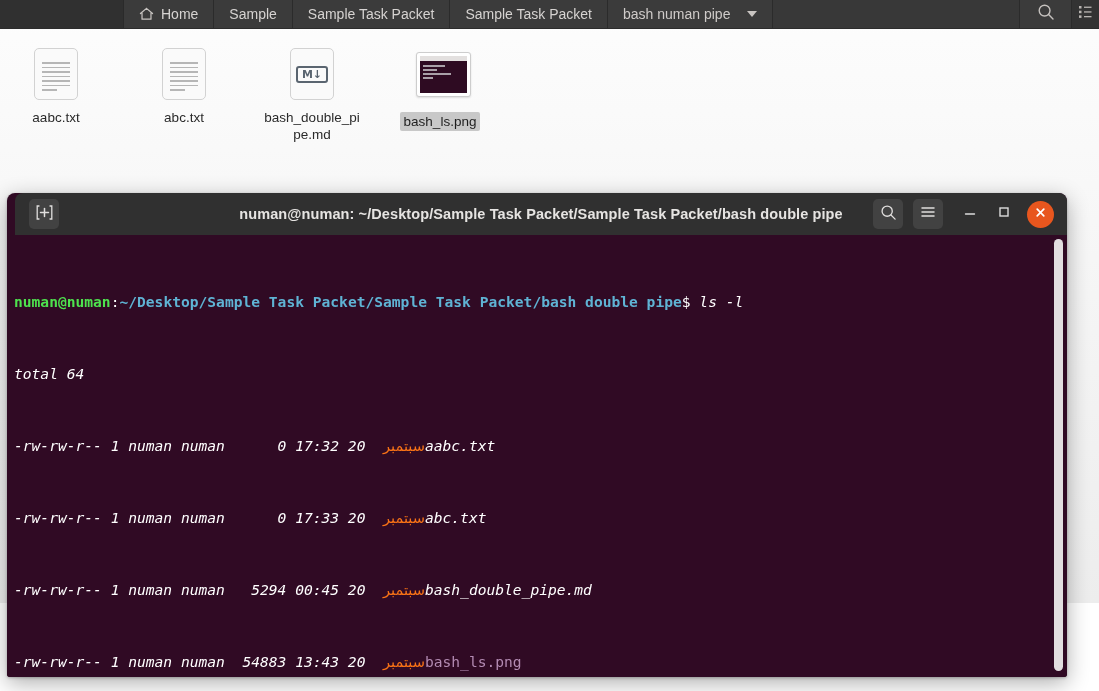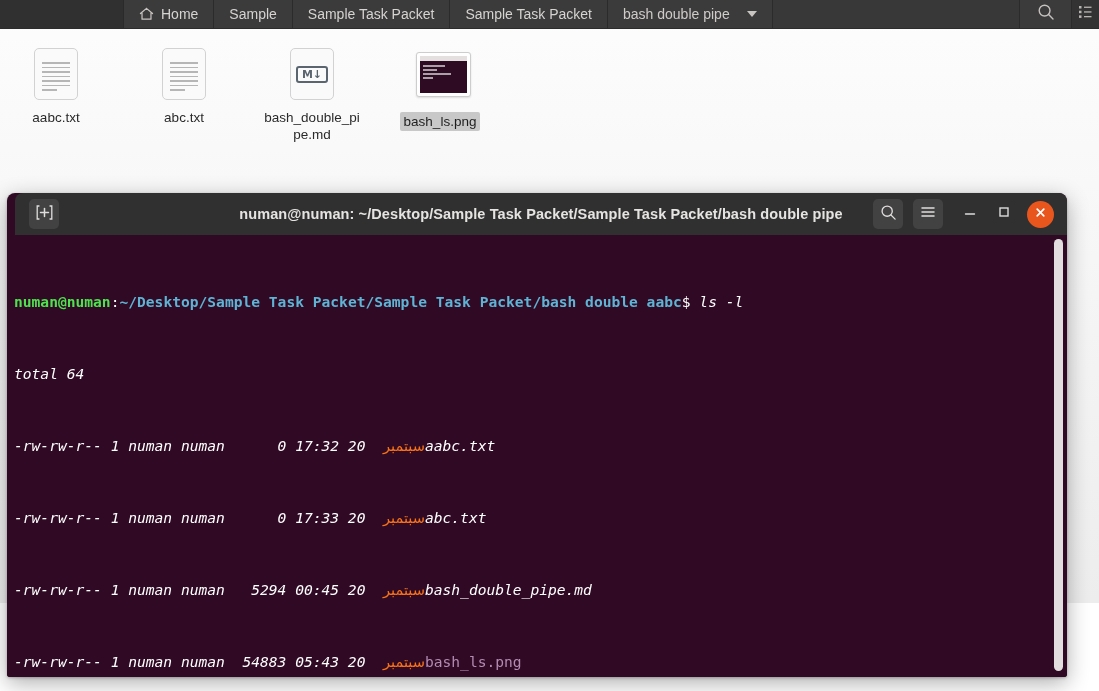--- a/index.html
+++ b/index.html
@@ -305,21 +305,21 @@
 
     <div class="crumb">
       <span>Sample Task Packet</span>
     </div>
 
     <div class="crumb">
       <span>Sample Task Packet</span>
     </div>
 
     <div class="crumb current">
-      <span>bash double pipe</span>
+      <span>bash numan pipe</span>
       <span class="caret"></span>
     </div>
 
     <div class="pb-flex"></div>
 
     <div class="pb-btn">
       <span>
         <svg width="18" height="18" viewBox="0 0 18 18">
           <circle cx="7.6" cy="7.6" r="5.4" fill="none" stroke="#c5c1be" stroke-width="1.4"></circle>
           <line x1="11.6" y1="11.6" x2="16" y2="16" stroke="#c5c1be" stroke-width="1.4" stroke-linecap="round"></line>
@@ -462,31 +462,31 @@
               <line x1="9.8" y1="3.2" x2="3.2" y2="9.8" stroke="#ffffff" stroke-width="1.7" stroke-linecap="round"></line>
             </svg>
           </span>
         </div>
       </div>
     </div>
 
     <div id="term-body">
       <div id="term-text">
 
-        <span class="ln"><span class="c-user">numan@numan</span><span class="c-colon">:</span><span class="c-path">~/Desktop/Sample Task Packet/Sample Task Packet/bash double aabc</span><span class="c-dollar">$</span><span class="c-white"> ls -l</span></span>
+        <span class="ln"><span class="c-user">numan@numan</span><span class="c-colon">:</span><span class="c-path">~/Desktop/Sample Task Packet/Sample Task Packet/bash double pipe</span><span class="c-dollar">$</span><span class="c-white"> ls -l</span></span>
 
         <span class="ln"><span class="c-white">total 64</span></span>
 
         <span class="ln"><span class="c-white">-rw-rw-r-- 1 numan numan      0 17:32 20  </span><span class="c-ar">سبتمبر</span><span class="c-white">aabc.txt</span></span>
 
         <span class="ln"><span class="c-white">-rw-rw-r-- 1 numan numan      0 17:33 20  </span><span class="c-ar">سبتمبر</span><span class="c-white">abc.txt</span></span>
 
         <span class="ln"><span class="c-white">-rw-rw-r-- 1 numan numan   5294 00:45 20  </span><span class="c-ar">سبتمبر</span><span class="c-white">bash_double_pipe.md</span></span>
 
-        <span class="ln"><span class="c-white">-rw-rw-r-- 1 numan numan  54883 05:43 20  </span><span class="c-ar">سبتمبر</span><span class="c-img">bash_ls.png</span></span>
+        <span class="ln"><span class="c-white">-rw-rw-r-- 1 numan numan  54883 13:43 20  </span><span class="c-ar">سبتمبر</span><span class="c-img">bash_ls.png</span></span>
 
         
 
         
 
         
 
       </div>
 
       <div id="term-scrollbar">

